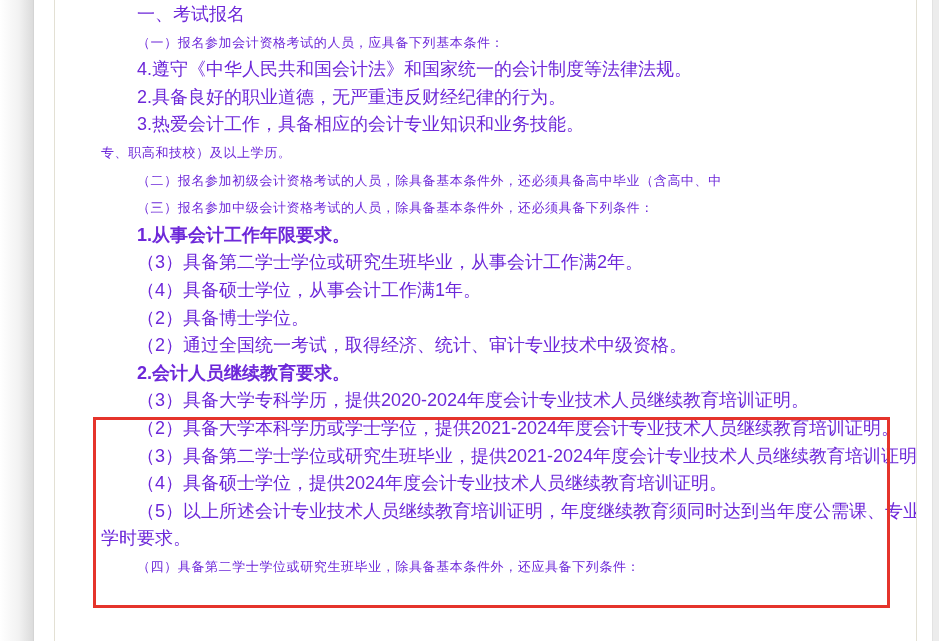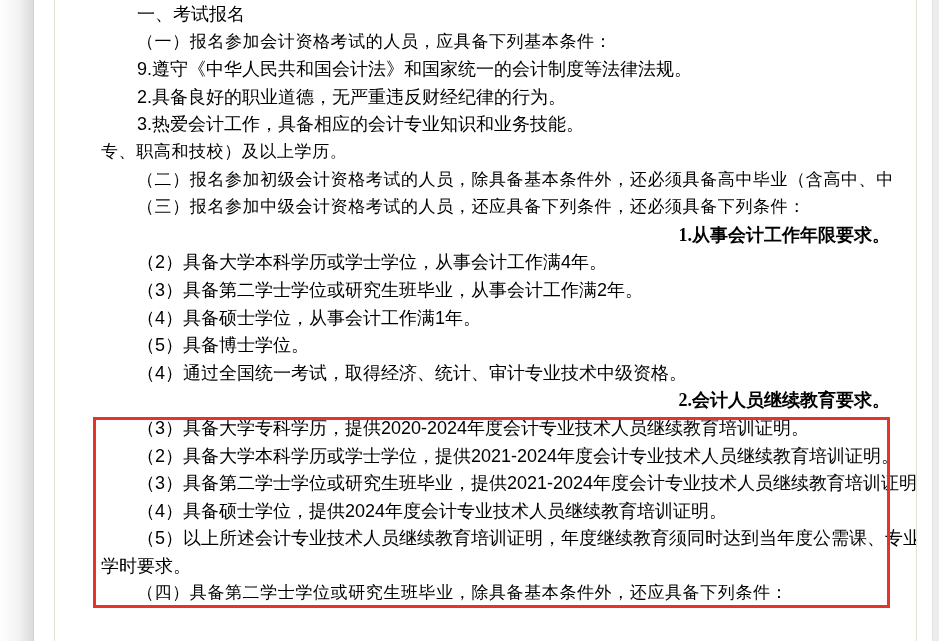--- a/index.html
+++ b/index.html
@@ -28,55 +28,54 @@
     padding:1px 26px 0 46px;
     overflow:hidden;
   }
   .line{
     height:27.6px;line-height:27.6px;
     white-space:nowrap;
     font-size:18px;
   }
   .line.ind{padding-left:36px;}
   .line.sans{font-family:"Liberation Sans",sans-serif;font-weight:400;}
-  .line.bold{font-family:Liberation Serif, serif;font-weight:700;text-align:right;}
+  .line.bold{font-family:Liberation Sans, sans-serif;font-weight:700;}
   .line.kai{
-    font-family:Liberation Mono, monospace;
-    font-size:17px;letter-spacing:0.6px;
+    font-family:Liberation Sans, sans-serif;
+    font-size:13px;letter-spacing:0.6px;
   }
   
   .highlight-box{
     position:absolute;left:93px;top:417px;width:797px;height:191px;
     box-sizing:border-box;
     border:3px solid #e5342b;
     pointer-events:none;z-index:5;
     background:transparent;
   }
 </style>
 </head>
 <body>
 
 <div class="pane-shadow"></div>
 
 <div class="doc">
-  <div style="color: #000000;">
+  <div style="color: #6d28d9;">
       <div class="line sans ind">一、考试报名</div>
       <div class="line kai ind">（一）报名参加会计资格考试的人员，应具备下列基本条件：</div>
-      <div class="line sans ind">9.遵守《中华人民共和国会计法》和国家统一的会计制度等法律法规。</div>
+      <div class="line sans ind">4.遵守《中华人民共和国会计法》和国家统一的会计制度等法律法规。</div>
       <div class="line sans ind">2.具备良好的职业道德，无严重违反财经纪律的行为。</div>
       <div class="line sans ind">3.热爱会计工作，具备相应的会计专业知识和业务技能。</div>
       <div class="line kai">专、职高和技校）及以上学历。</div>
       <div class="line kai ind">（二）报名参加初级会计资格考试的人员，除具备基本条件外，还必须具备高中毕业（含高中、中</div>
-      <div class="line kai ind">（三）报名参加中级会计资格考试的人员，还应具备下列条件，还必须具备下列条件：</div>
+      <div class="line kai ind">（三）报名参加中级会计资格考试的人员，除具备基本条件外，还必须具备下列条件：</div>
       <div class="line bold ind">1.从事会计工作年限要求。</div>
-      <div class="line sans ind">（2）具备大学本科学历或学士学位，从事会计工作满4年。</div>
       <div class="line sans ind">（3）具备第二学士学位或研究生班毕业，从事会计工作满2年。</div>
       <div class="line sans ind">（4）具备硕士学位，从事会计工作满1年。</div>
-      <div class="line sans ind">（5）具备博士学位。</div>
-      <div class="line sans ind">（4）通过全国统一考试，取得经济、统计、审计专业技术中级资格。</div>
+      <div class="line sans ind">（2）具备博士学位。</div>
+      <div class="line sans ind">（2）通过全国统一考试，取得经济、统计、审计专业技术中级资格。</div>
       <div class="line bold ind">2.会计人员继续教育要求。</div>
       <div class="line sans ind">（3）具备大学专科学历，提供2020-2024年度会计专业技术人员继续教育培训证明。</div>
       <div class="line sans ind">（2）具备大学本科学历或学士学位，提供2021-2024年度会计专业技术人员继续教育培训证明。</div>
       <div class="line sans ind">（3）具备第二学士学位或研究生班毕业，提供2021-2024年度会计专业技术人员继续教育培训证明。</div>
       <div class="line sans ind">（4）具备硕士学位，提供2024年度会计专业技术人员继续教育培训证明。</div>
       <div class="line sans ind">（5）以上所述会计专业技术人员继续教育培训证明，年度继续教育须同时达到当年度公需课、专业课</div>
       <div class="line sans">学时要求。</div>
       <div class="line kai ind">（四）具备第二学士学位或研究生班毕业，除具备基本条件外，还应具备下列条件：</div>
     </div>
 </div>

